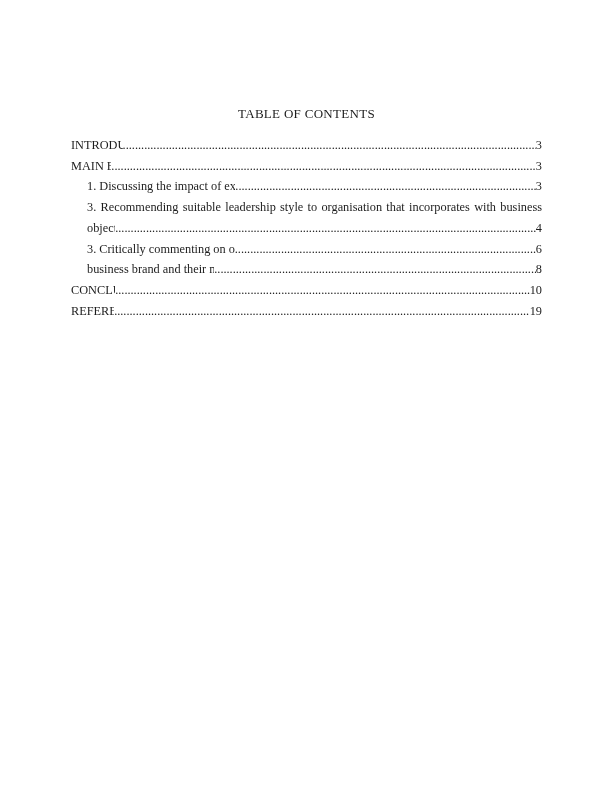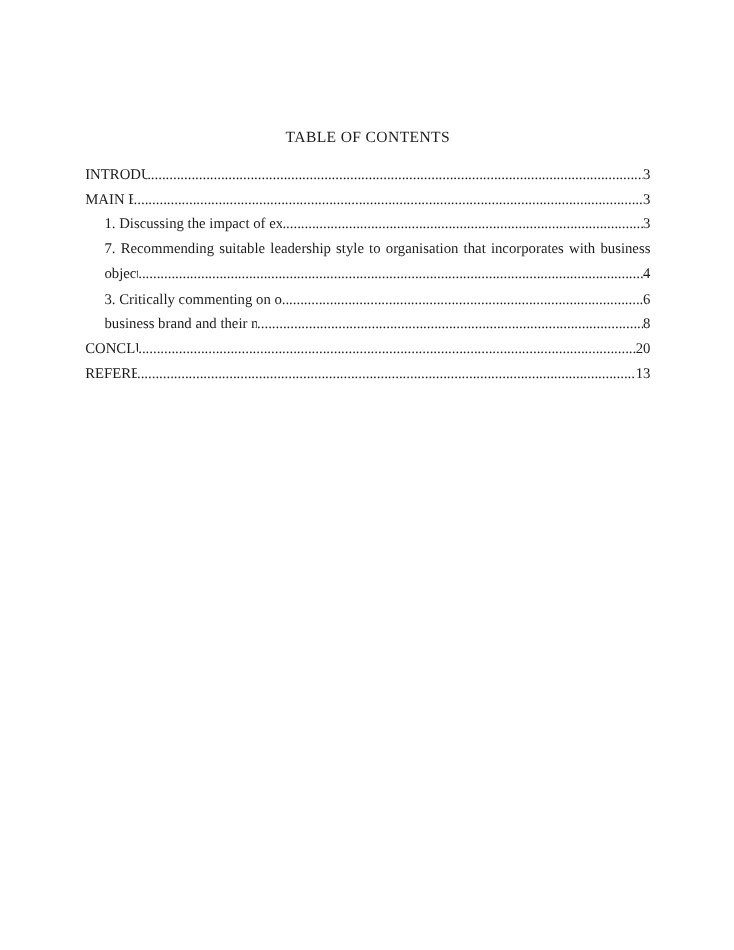--- a/index.html
+++ b/index.html
@@ -73,21 +73,21 @@
         <span class="num">3</span>
     </div>
 
     <div class="entry indent">
       <span class="label">1. Discussing the impact of external environment factors over organisation</span>
         <span class="dots"></span>
         <span class="num">3</span>
     </div>
 
     <div class="indent">
-      <div class="preline">7. Recommending suitable leadership style to organisation that incorporates with business</div>
+      <div class="preline">3. Recommending suitable leadership style to organisation that incorporates with business</div>
       <div class="entry">
         <span class="label">objectives</span>
           <span class="dots"></span>
           <span class="num">4</span>
       </div>
     </div>
 
     <div class="entry indent">
       <span class="label">3. Critically commenting on organisational Corporate social responsibility</span>
         <span class="dots"></span>
@@ -98,23 +98,23 @@
       <div class="entry">
         <span class="label">business brand and their measure to manage these situation:</span>
           <span class="dots"></span>
           <span class="num">8</span>
       </div>
     </div>
 
     <div class="entry">
       <span class="label">CONCLUSION</span>
         <span class="dots"></span>
-        <span class="num">20</span>
+        <span class="num">10</span>
     </div>
 
     <div class="entry">
       <span class="label">REFERENCES</span>
         <span class="dots"></span>
-        <span class="num">13</span>
+        <span class="num">19</span>
     </div>
 
   </div>
 </div>
 
 </body></html>

